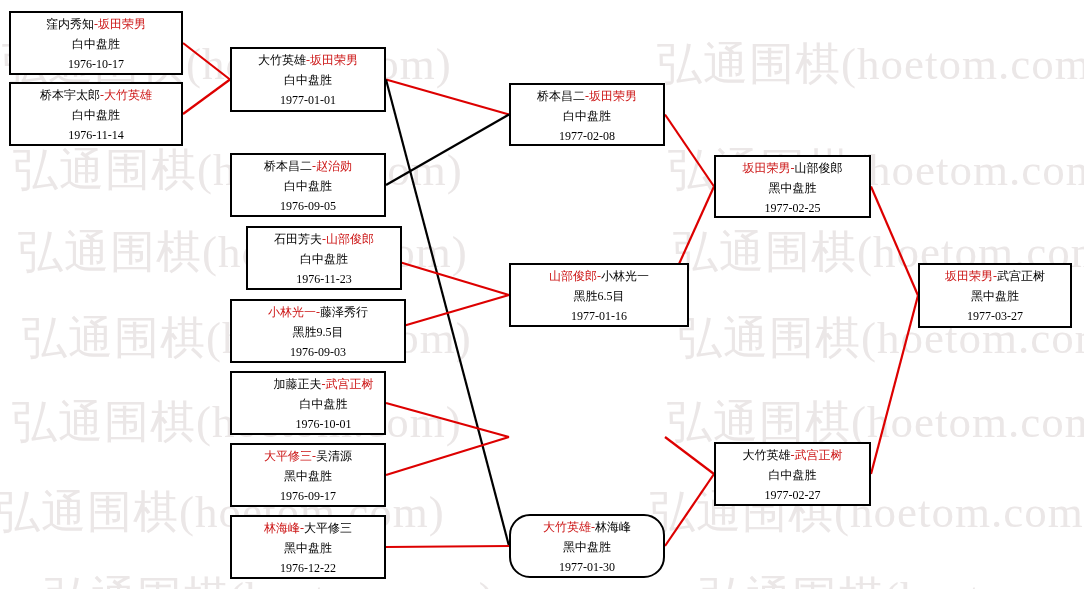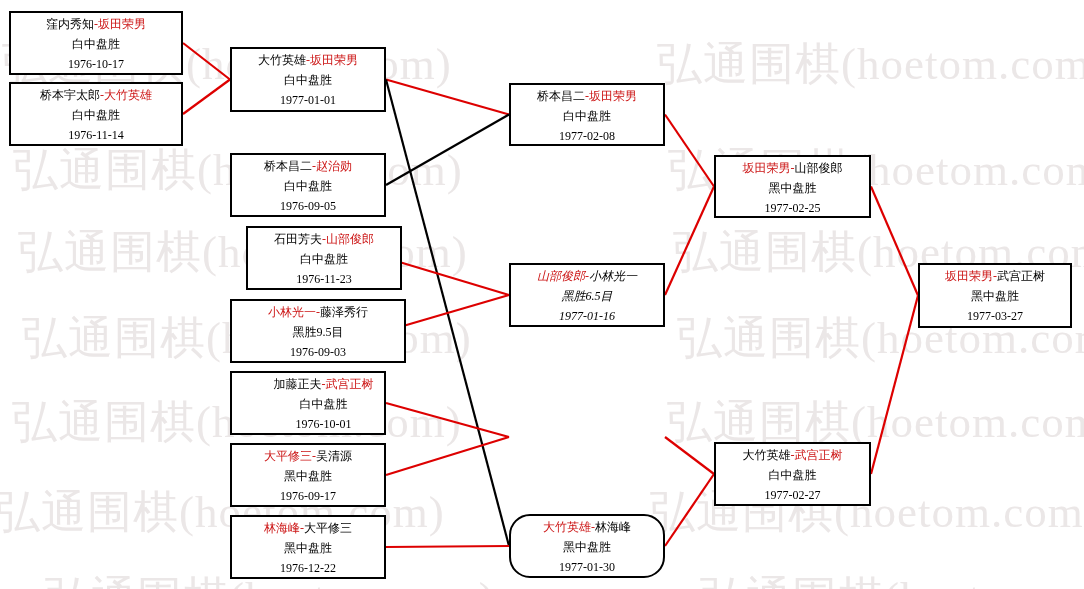--- a/index.html
+++ b/index.html
@@ -113,21 +113,21 @@
       <div class="match" style="left: 230px; top: 515px; width: 156px; height: 64px;">
         <div class="names"><span class="red">林海峰</span><span class="red">-</span><span class="">大平修三</span></div>
         <div>黑中盘胜</div>
         <div>1976-12-22</div>
       </div>
       <div class="match" style="left: 509px; top: 83px; width: 156px; height: 63px;">
         <div class="names"><span class="">桥本昌二</span><span class="red">-</span><span class="red">坂田荣男</span></div>
         <div>白中盘胜</div>
         <div>1977-02-08</div>
       </div>
-      <div class="match" style="left: 509px; top: 263px; width: 156px; height: 64px; font-style: italic;">
+      <div class="match" style="left: 509px; top: 263px; width: 180px; height: 64px;">
         <div class="names"><span class="red">山部俊郎</span><span class="red">-</span><span class="">小林光一</span></div>
         <div>黑胜6.5目</div>
         <div>1977-01-16</div>
       </div>
       <div class="match" style="left: 509px; top: 514px; width: 156px; height: 64px; border-radius: 21px;">
         <div class="names"><span class="red">大竹英雄</span><span class="red">-</span><span class="">林海峰</span></div>
         <div>黑中盘胜</div>
         <div>1977-01-30</div>
       </div>
       <div class="match" style="left: 714px; top: 155px; width: 157px; height: 63px;">

